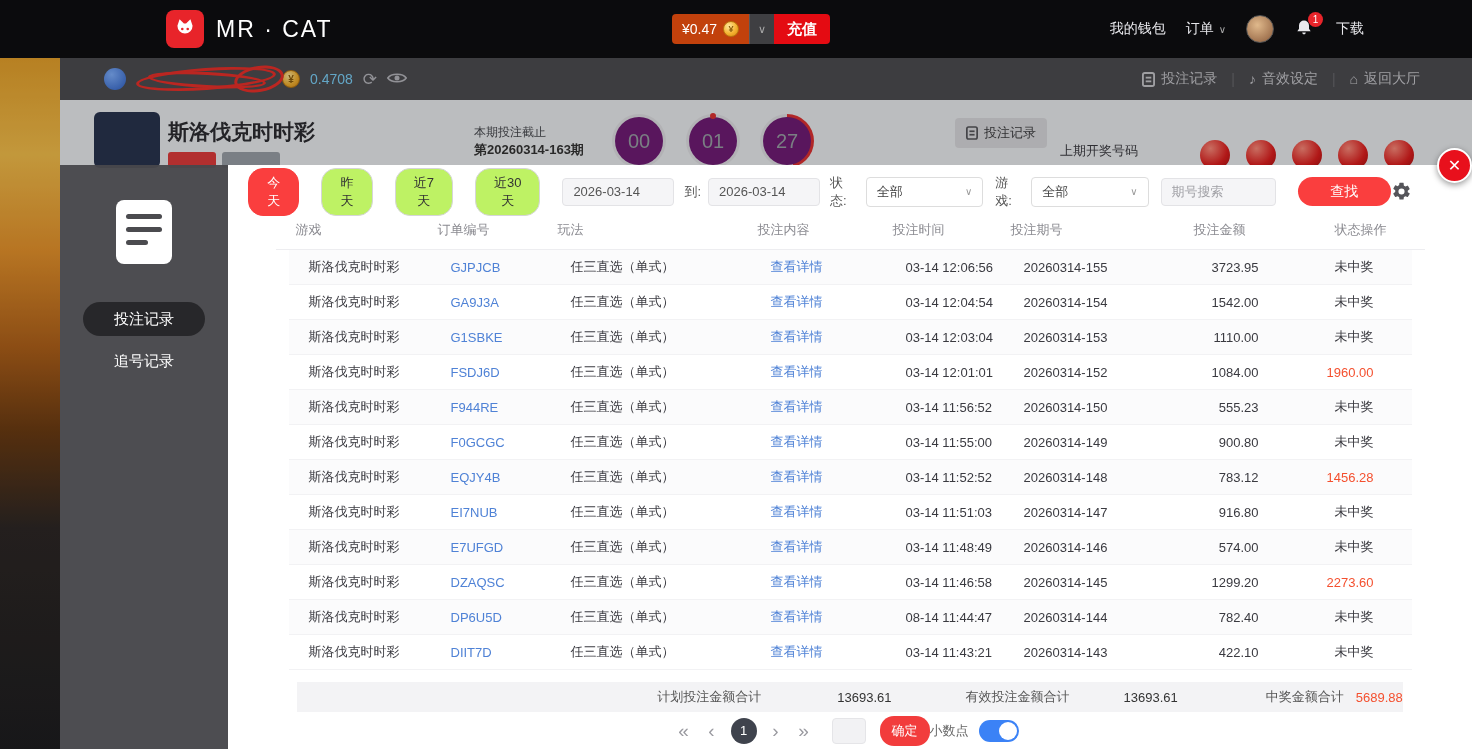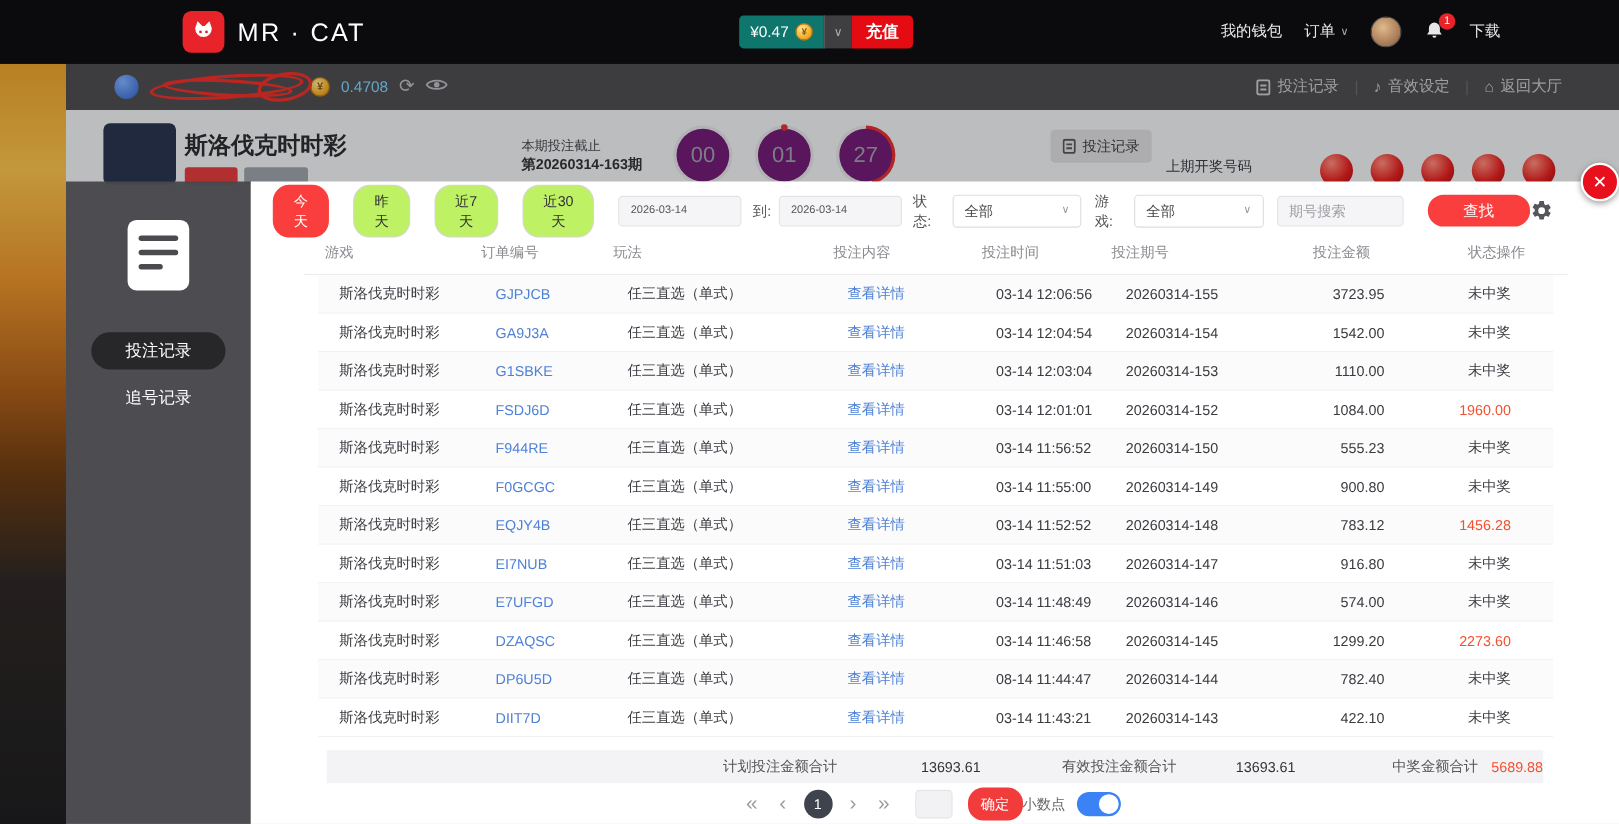--- a/index.html
+++ b/index.html
@@ -5,21 +5,21 @@
   * { margin:0; padding:0; box-sizing:border-box; }
   body { background:#000; font-family:"Liberation Sans","DejaVu Sans",sans-serif; }
   .screen { position:relative; width:1472px; height:749px; overflow:hidden; background:#1a1a1c; }
 
   
   .topbar { position:absolute; top:0; left:0; right:0; height:58px; background:#0b0b0d; z-index:30; }
   .brand { position:absolute; left:166px; top:10px; display:flex; align-items:center; gap:12px; }
   .logo-tile { width:38px; height:38px; border-radius:8px; background:#e8242a; display:flex; align-items:center; justify-content:center; }
   .brand-name { color:#fff; font-size:23px; font-weight:normal; letter-spacing:2px; }
   .balance-group { position:absolute; left:672px; top:14px; height:30px; display:flex; align-items:stretch; }
-  .balance-seg { background:#0f766e; border-radius:4px 0 0 4px; display:flex; align-items:center; gap:6px; padding:0 10px; color:#fff; font-size:14px; }
+  .balance-seg { background:#c2410c; border-radius:4px 0 0 4px; display:flex; align-items:center; gap:6px; padding:0 10px; color:#fff; font-size:14px; }
   .chev-seg { background:#3f3f42; display:flex; align-items:center; padding:0 8px; color:#aaa; font-size:11px; border-left:1px solid #58585c; }
   .recharge-btn { background:#e40b12; border-radius:0 4px 4px 0; color:#fff; font-size:15px; font-weight:bold; display:flex; align-items:center; padding:0 13px; cursor:pointer; }
   .coin { border-radius:50%; background:radial-gradient(circle at 35% 30%, #ffe79a, #f5b331 55%, #d88a12); border:1px solid #b9770e; display:flex; align-items:center; justify-content:center; color:#8a5a08; font-weight:bold; }
   .coin-16 { width:16px; height:16px; font-size:9px; }
   .coin-18 { width:18px; height:18px; font-size:10px; }
   .topbar-right { position:absolute; right:108px; top:0; height:58px; display:flex; align-items:center; gap:20px; color:#e8e8ec; font-size:14px; }
   .tb-link { display:flex; align-items:center; gap:5px; cursor:pointer; }
   .tb-chev { font-size:10px; color:#aaa; }
   .avatar { width:28px; height:28px; border-radius:50%; background:radial-gradient(circle at 40% 35%, #e0b98c, #8a5a3a); border:1px solid #555; }
   .bell-wrap { position:relative; width:22px; height:24px; }
@@ -68,21 +68,21 @@
   .side-doc i { display:block; height:5px; background:#4b4b4f; border-radius:3px; }
   .side-doc i:last-child { width:60%; }
   .side-item { margin-top:38px; width:122px; height:34px; border-radius:17px; display:flex; align-items:center; justify-content:center; color:#fff; font-size:15px; cursor:pointer; }
   .side-item.active { background:rgba(30,30,32,0.8); }
   .side-item + .side-item { margin-top:8px; }
   .modal-body { flex:1; background:#fff; display:flex; flex-direction:column; position:relative;align-items:center; }
 
   .filters { height:45px; display:flex; align-items:center; padding:12px 20px 4px; }
   .quick { padding:5px 12px; border-radius:15px; border:1px solid #d5d5d8; background:#bef264; color:#333; font-size:13px; cursor:pointer; margin-right:22px; }
   .quick.active { background:#fa3e3e; border-color:#fa3e3e; color:#fff; }
-  .date-input { width:112px; height:28px; background:#f5f5f7; border:1px solid #e3e3e6; border-radius:4px; font-size:10px; color:#555; padding:0 10px; font-family:inherit; }
+  .date-input { width:112px; height:28px; background:#f5f5f7; border:1px solid #e3e3e6; border-radius:4px; font-size:13px; color:#555; padding:0 10px; font-family:inherit; }
   .flabel { color:#555; font-size:13px; margin:0 7px 0 10px; }
   .fselect { width:120px; height:30px; border:1px solid #ddd; border-radius:4px; display:flex; align-items:center; justify-content:space-between; padding:0 10px; font-size:13px; color:#444; cursor:pointer; margin-right:2px; }
   .fselect .chev { color:#999; font-size:10px; }
   .search-input { width:115px; height:28px; background:#f5f5f7; border:1px solid #e3e3e6; border-radius:4px; font-size:13px; color:#555; padding:0 10px; margin-left:10px; font-family:inherit; }
   .search-input::placeholder { color:#a0a0a5; }
   .find-btn { margin-left:22px; width:96px; height:29px; border:none; border-radius:15px; background:#fa3e3e; color:#fff; font-size:14px; cursor:pointer; font-family:inherit; }
   .gear { margin-left:auto; margin-right:40px; cursor:pointer; display:flex; }
 
   .thead, .trow { display:flex; align-items:center; padding:0 20px; }
   .thead { height:40px; color:#8a8a90; font-size:13px; border-bottom:1px solid #ededf0; }

